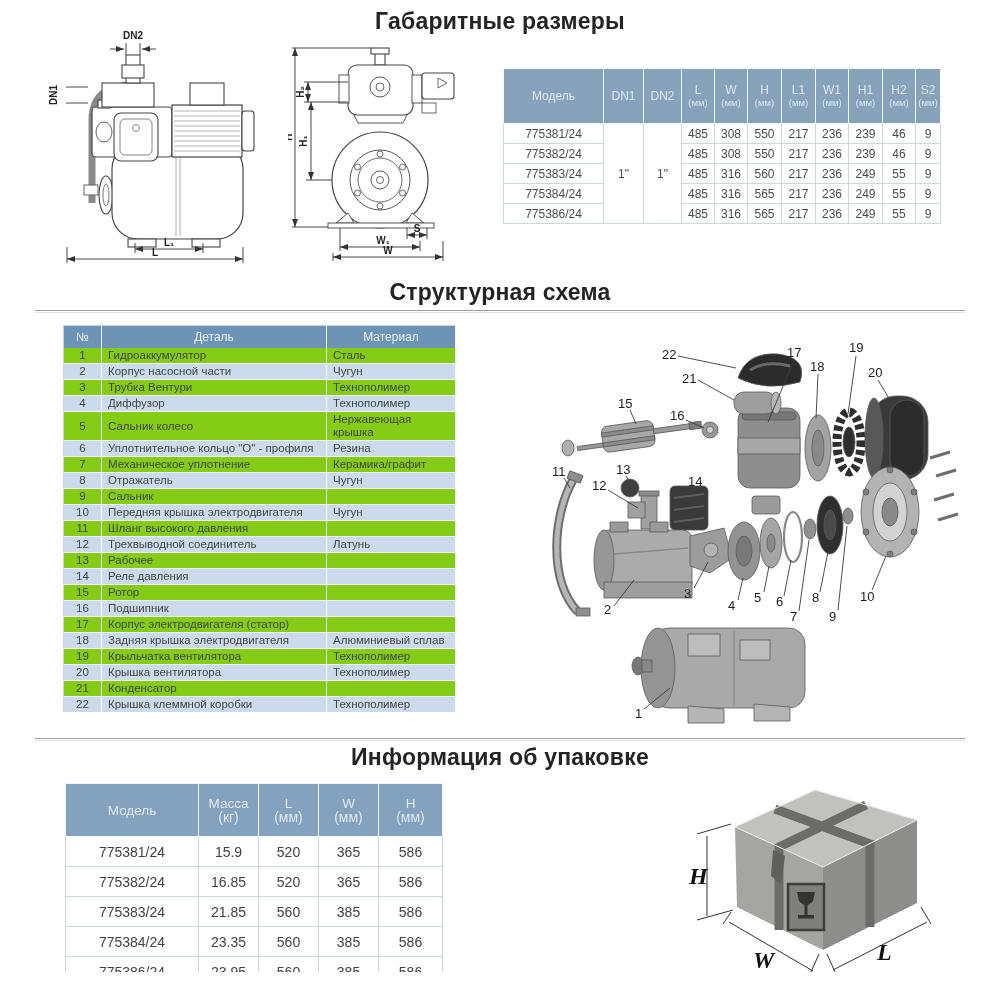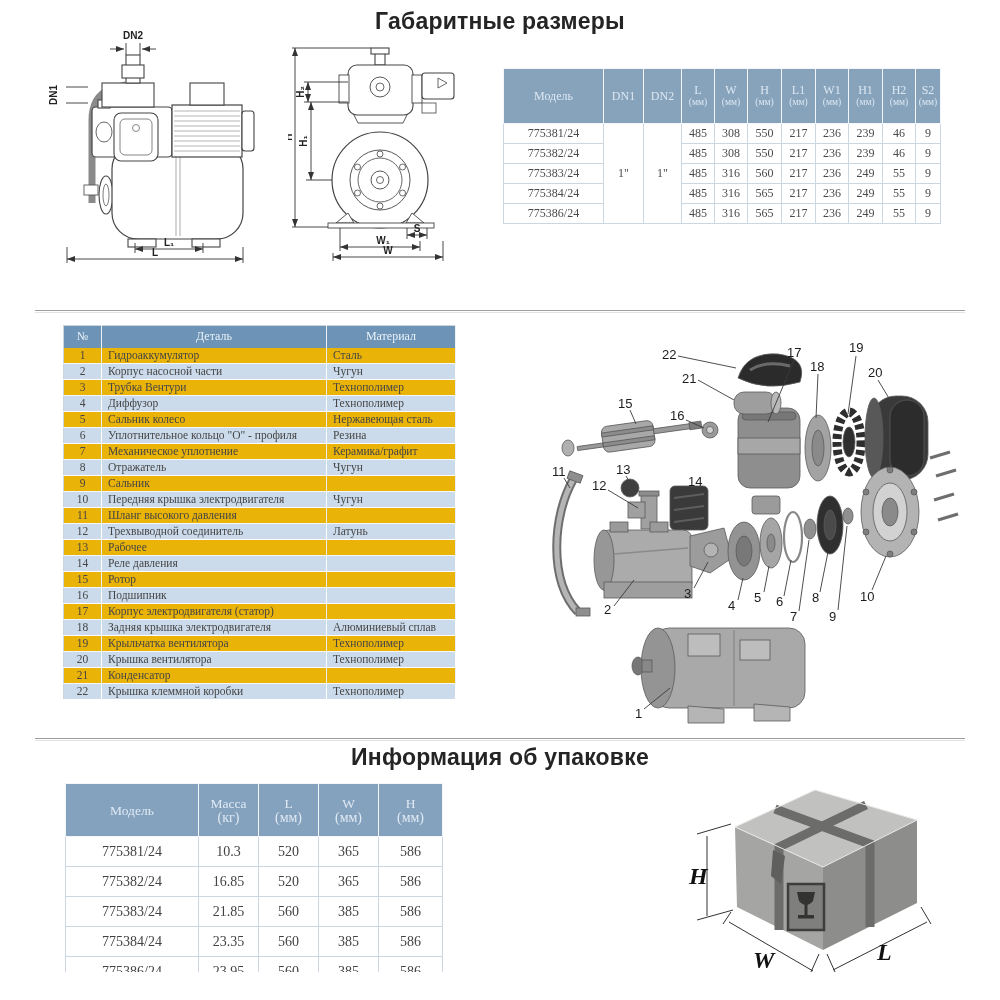--- a/index.html
+++ b/index.html
@@ -5,21 +5,21 @@
   * { margin:0; padding:0; box-sizing:border-box; }
   html,body { background:#ffffff; }
   body { font-family:"Liberation Sans", sans-serif; color:#454545; }
   .page { position:relative; width:1000px; height:972px; background:#fff; overflow:hidden; }
 
   .section-title { position:absolute; left:0; right:0; text-align:center;
     font-size:23px; font-weight:700; color:#242424; letter-spacing:.2px; }
   .rule { position:absolute; left:35px; right:35px; height:3px;
     border-top:1px solid #9e9e9e; border-bottom:1px solid #e2e2e2; }
 
-  table { border-collapse:collapse; table-layout:fixed; position:absolute; background:#eab308;font-family:Liberation Serif, serif; }
+  table { border-collapse:collapse; table-layout:fixed; position:absolute; background:#84cc16; }
   th, td { font-weight:normal; overflow:hidden; }
 
   
   .dims-table { left:503px; top:68px; width:437px; border:1px solid #c5d1dc; }
   .dims-table th { background:#87a3bc; color:#dce8f2; font-size:12px;
     border:1px solid #f2f6fa; height:55px; vertical-align:middle; text-align:center; }
   .dims-table td { background:#fff; border:1px solid #ccd6e0; color:#4a4a4a;
     font-size:12px; text-align:center; height:20px; }
   .ht { display:block; line-height:13px; }
   .hu { display:block; font-size:9.5px; line-height:11px; }
@@ -47,20 +47,21 @@
   .dim-txt { font-size:10px; font-weight:bold; fill:#222; font-family:"Liberation Sans",sans-serif; }
   .num-txt { font-size:13px; fill:#1c1c1c; font-family:"Liberation Sans",sans-serif; }
   .box-txt { font-size:24px; font-weight:bold; font-style:italic; fill:#111; font-family:"Liberation Serif",serif; }
 </style>
 </head>
 <body>
 
 <div class="page">
 
   <div class="section-title" style="top:8px">Габаритные размеры</div>
+  <div class="section-title" style="top:279px">Структурная схема</div>
   <div class="rule" style="top:310px"></div>
   <div class="rule" style="top:738px"></div>
   <div class="section-title" style="top:744px">Информация об упаковке</div>
 
   <svg style="left:40px;top:25px" width="250" height="245" viewBox="0 0 250 245">
     <defs>
       <marker id="arr" orient="auto-start-reverse" markerUnits="userSpaceOnUse" markerWidth="9" markerHeight="7" refX="8" refY="3">
         <path d="M0,0 L8,3 L0,6 Z" fill="#333"></path>
       </marker>
     </defs>
@@ -371,21 +372,21 @@
 
         <tr>
           <td class="cnum">4</td>
           <td>Диффузор</td>
           <td>Технополимер</td>
         </tr>
 
         <tr>
           <td class="cnum">5</td>
           <td>Сальник колесо</td>
-          <td>Нержавеющая сталь</td>
+          <td>Нержавеющая крышка</td>
         </tr>
 
         <tr>
           <td class="cnum">6</td>
           <td>Уплотнительное кольцо "О" - профиля</td>
           <td>Резина</td>
         </tr>
 
         <tr>
           <td class="cnum">7</td>
@@ -693,21 +694,21 @@
             <span class="ht">H</span>
             <span class="hu">(мм)</span>
           </th>
 
       </tr>
     </thead>
     <tbody>
 
         <tr>
           <td>775381/24</td>
-          <td>10.3</td>
+          <td>15.9</td>
           <td>520</td>
           <td>365</td>
           <td>586</td>
         </tr>
 
         <tr>
           <td>775382/24</td>
           <td>16.85</td>
           <td>520</td>
           <td>365</td>

